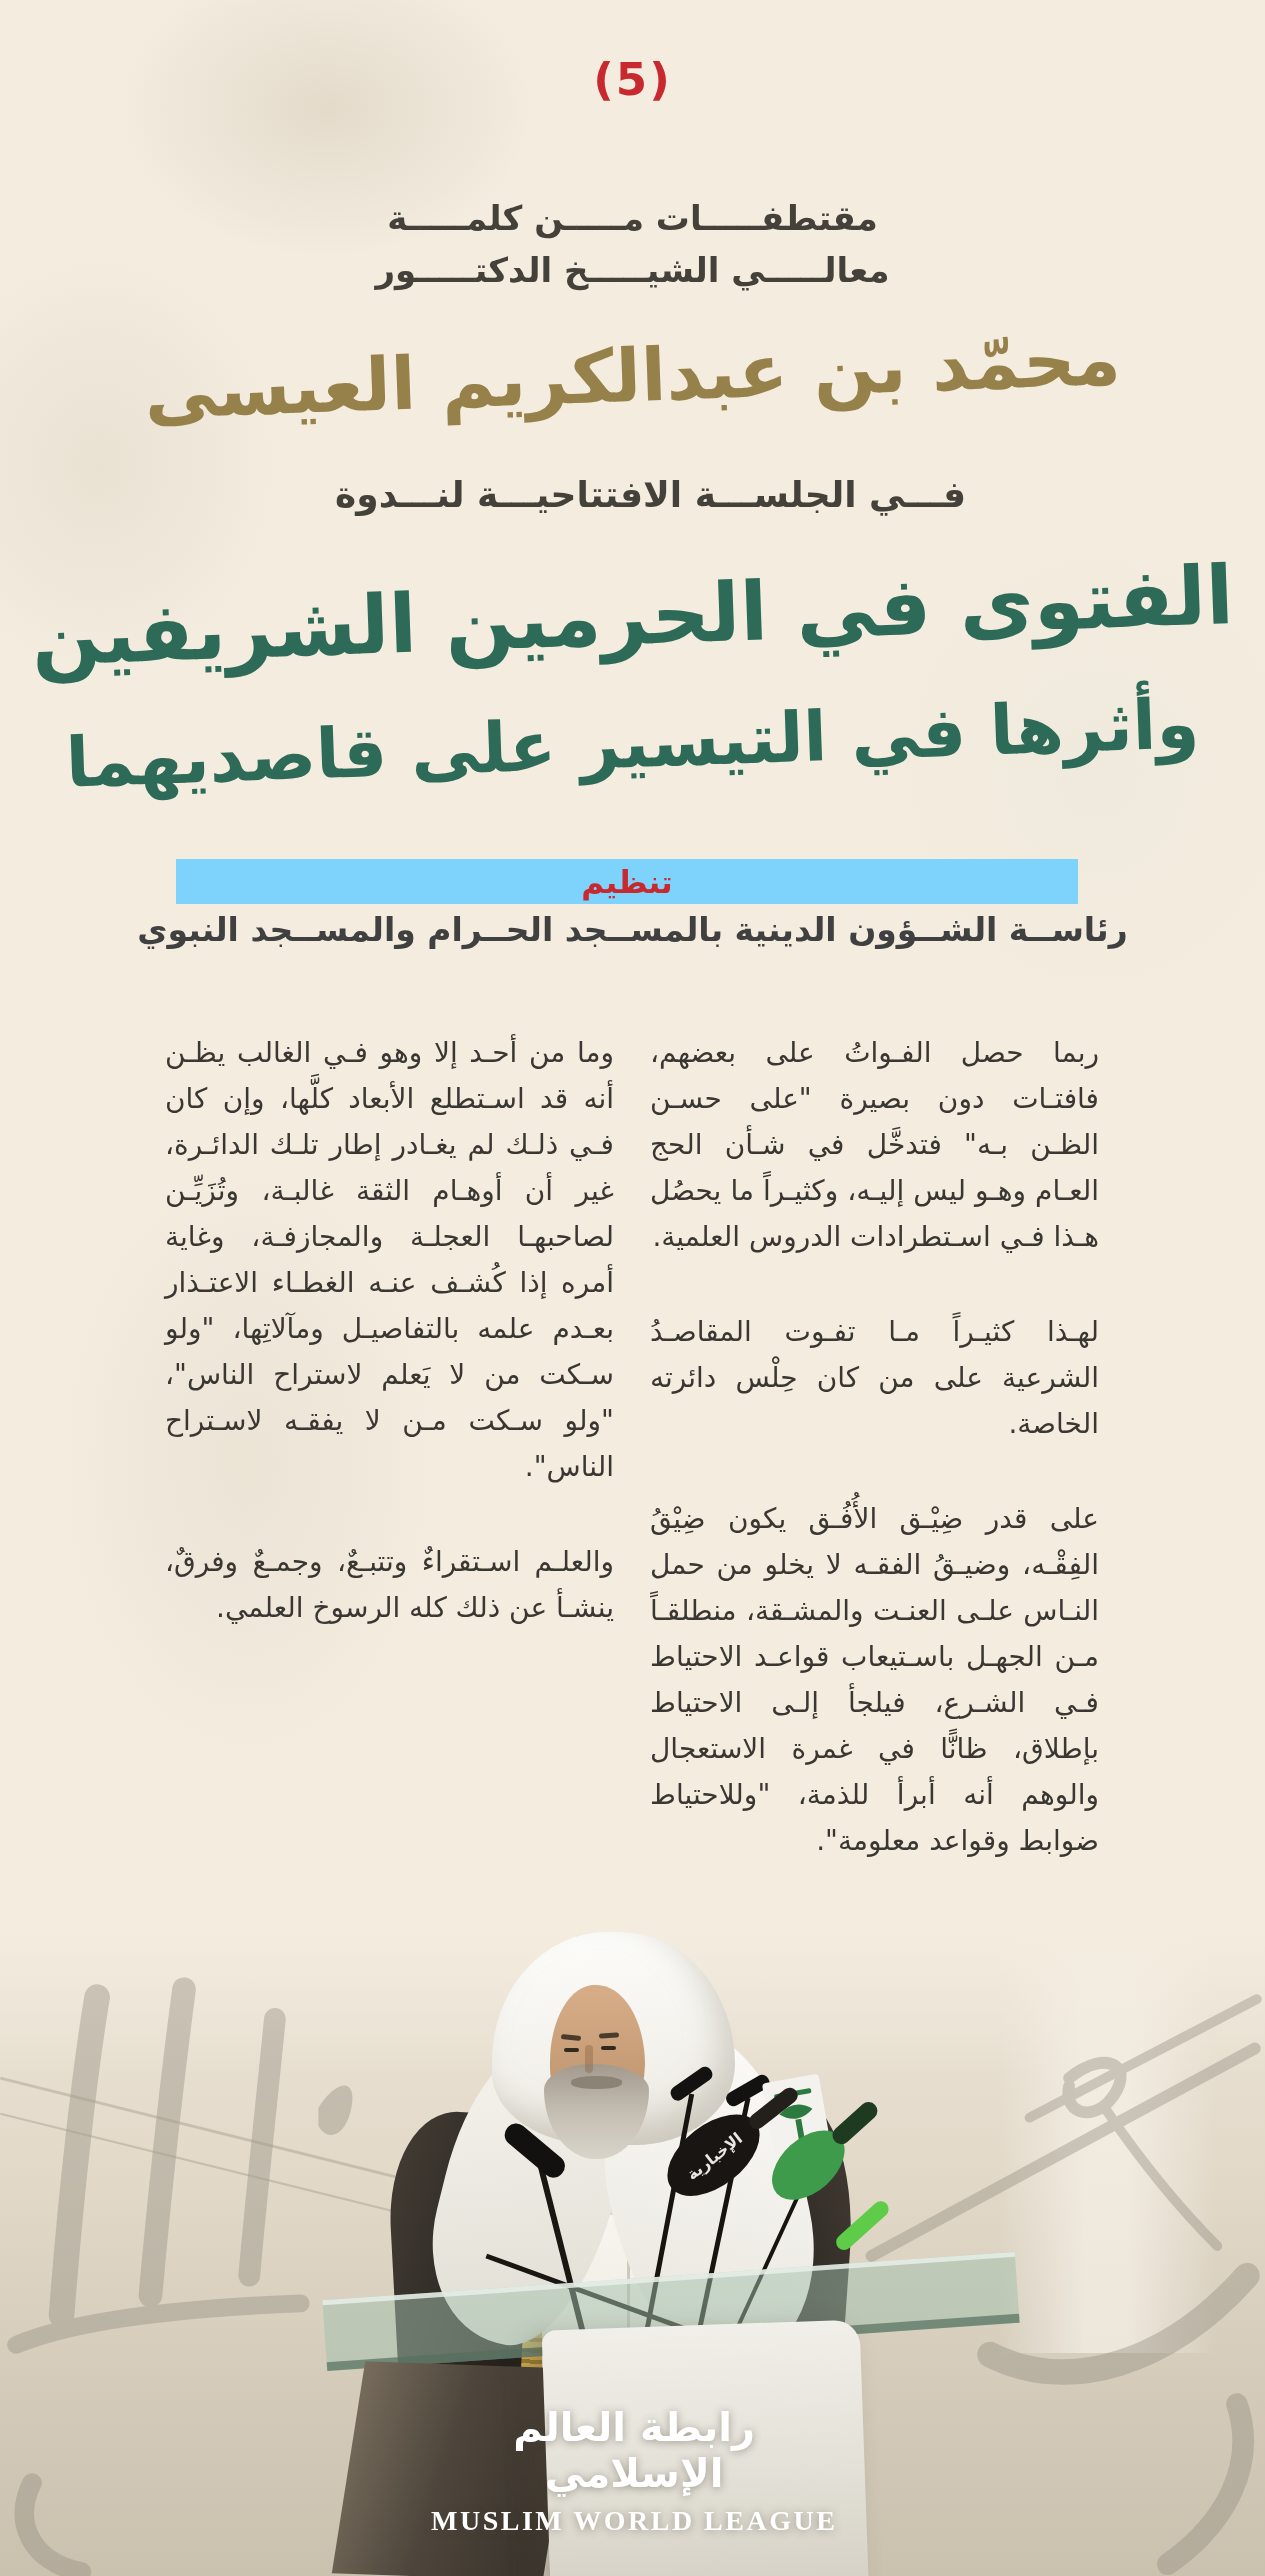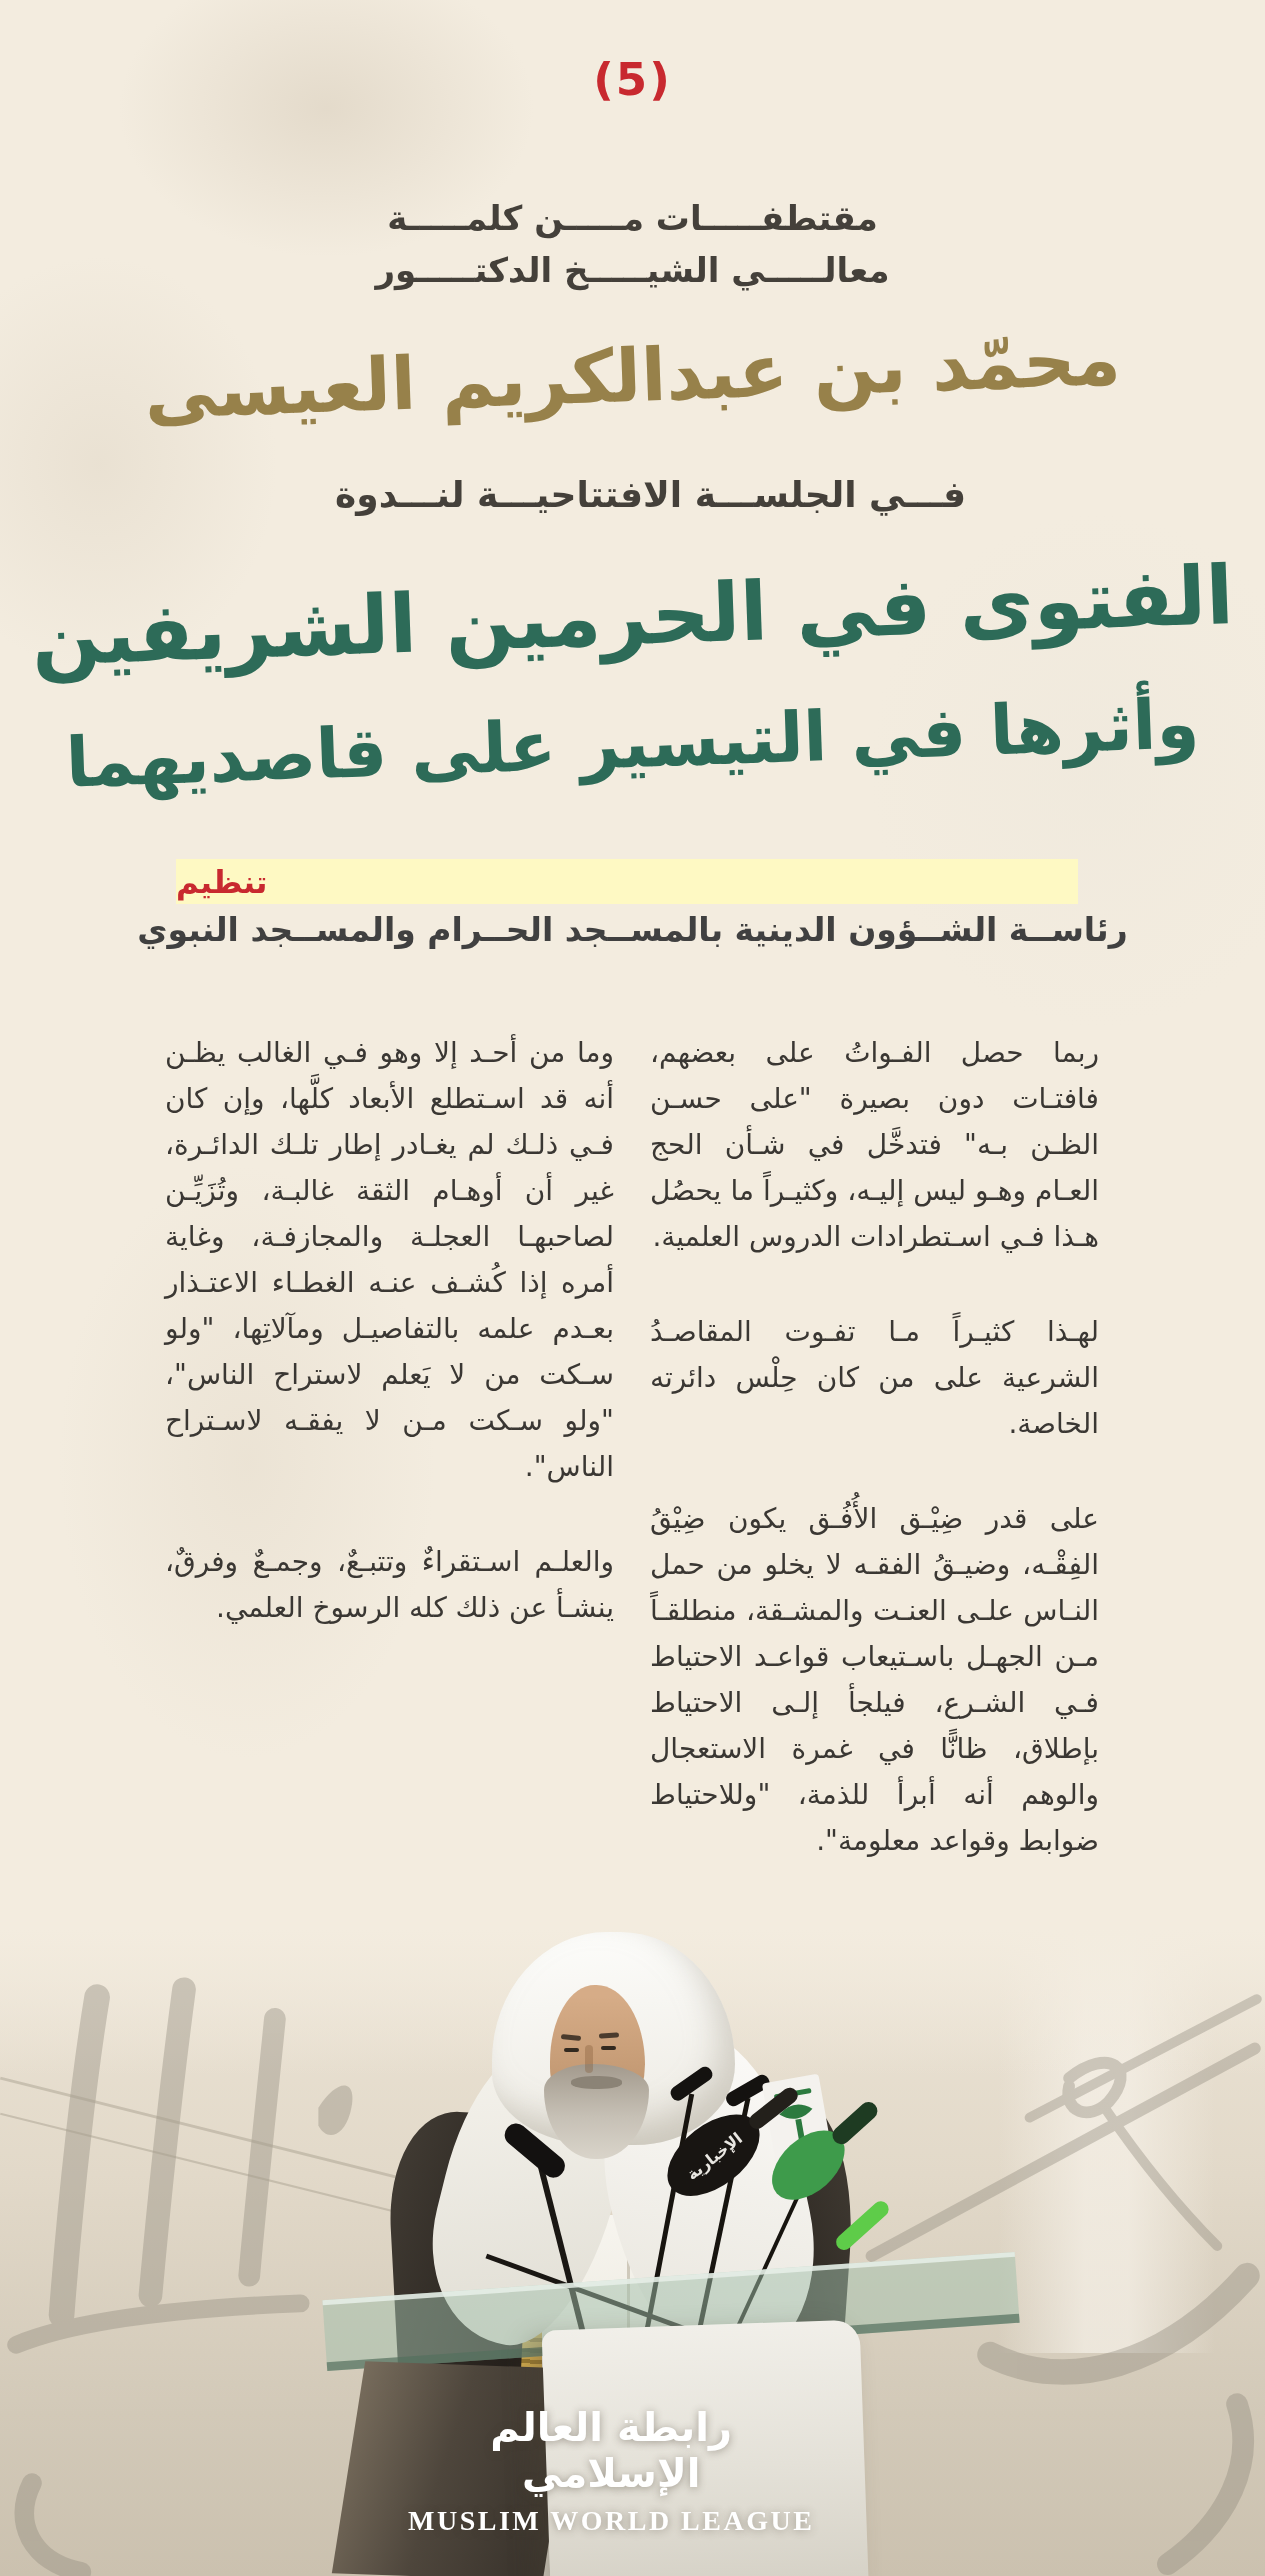--- a/index.html
+++ b/index.html
@@ -23,21 +23,21 @@
   .name{position:absolute;top:297px;left:0;right:0;text-align:center;direction:rtl;
     color:#97814a;font-size:73px;font-weight:bold;line-height:158px;
     transform:rotate(-2deg);}
   .session{position:absolute;top:474px;left:0;right:0;text-align:center;direction:rtl;
     color:#44403a;font-size:36px;font-weight:bold;margin-left:36px;}
   .title1{position:absolute;top:542px;left:0;right:0;text-align:center;direction:rtl;
     color:#2d6b58;font-size:81px;font-weight:bold;line-height:148px;transform:rotate(-2deg);}
   .title2{position:absolute;top:686px;left:0;right:0;text-align:center;direction:rtl;
     color:#2d6b58;font-size:69px;font-weight:bold;line-height:114px;transform:rotate(-2deg);}
   .org-bar{position:absolute;top:859px;left:176px;width:902px;height:45px;
-    background:#fef9c3;display:flex;align-items:center;}
+    background:#7dd3fc;display:flex;align-items:center;justify-content:center;}
   .org-bar span{color:#c8292f;font-size:31px;font-weight:bold;direction:rtl;}
   .org-name{position:absolute;top:910px;left:0;right:0;text-align:center;direction:rtl;
     color:#404040;font-size:33px;font-weight:bold;}
 
   .cols{position:absolute;top:1030px;left:166px;width:933px;display:flex;
     gap:36px;direction:rtl;z-index:5;}
   .col{width:449px;flex:0 0 auto;}
   .col p{margin:0 0 49px;color:#3a3733;font-size:28px;line-height:46px;
     text-align:justify;direction:rtl;}
 
@@ -102,21 +102,21 @@
     background:rgba(162,191,172,.5);border-top:5px solid rgba(232,240,233,.85);
     border-bottom:9px solid rgba(84,112,94,.7);transform:rotate(-4deg);}
   .panel{position:absolute;left:348px;top:437px;width:212px;height:212px;z-index:8;
     background:linear-gradient(100deg,#776c5c 0%,#4e463c 45%,#37312a 100%);
     transform:skewX(-7deg) rotate(2deg);}
   .paper{position:absolute;left:546px;top:397px;width:318px;height:257px;z-index:8;
     background:linear-gradient(180deg,#f1efe9 0%,#e4e1d8 55%,#d6d2c7 100%);
     border-radius:14px 26px 0 0;transform:rotate(-2deg);
     box-shadow:-14px 8px 26px rgba(80,72,58,.35);}
   
-  .mwl{position:absolute;left:408px;top:476px;width:423px;z-index:9;display:flex;
+  .mwl{position:absolute;left:431px;top:476px;width:423px;z-index:9;display:flex;
     align-items:center;gap:16px;direction:ltr;}
   .mwl-text{text-align:center;flex:1 1 auto;}
   .mwl-ar{color:#fff;font-size:40px;font-weight:bold;line-height:1.15;direction:rtl;
     text-shadow:0 1px 8px rgba(70,62,48,.45);}
   .mwl-en{color:#fff;font-family:"Liberation Serif","DejaVu Serif",serif;
     font-size:28px;font-weight:bold;letter-spacing:2.5px;margin-top:9px;
     white-space:nowrap;text-shadow:0 1px 8px rgba(70,62,48,.45);}
 </style>
 </head>
 <body>

